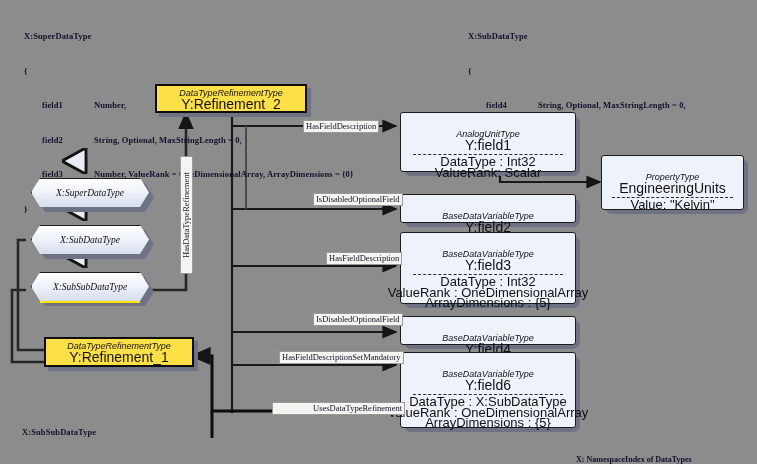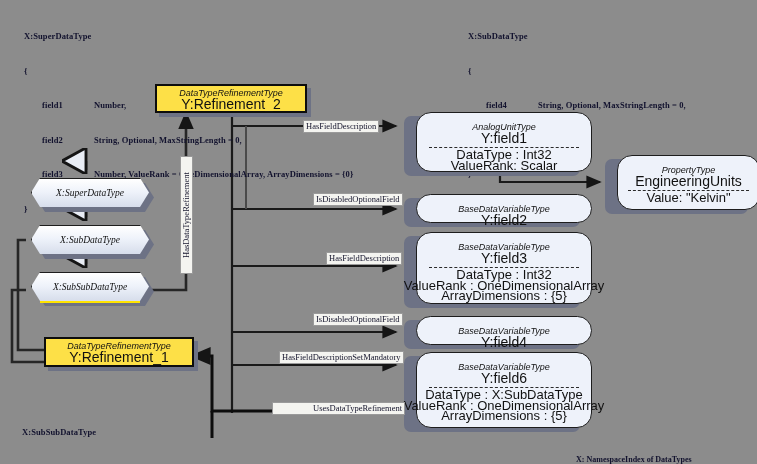--- a/index.html
+++ b/index.html
@@ -55,25 +55,25 @@
     position:absolute;left:9px;top:29px;width:100px;height:2px;background:#ffe400;
   }
 
   
   .obox{position:absolute;}
   .obox .shadow{
     position:absolute;left:4px;top:4px;width:100%;height:100%;
     background:#6d7285;border-radius:7px;
   }
   .obox .body{
-    position:absolute;left:16px;top:0;width:100%;height:100%;
-    background:#eef2fa;border:1.5px solid #1d1d1d;border-radius:15px;
+    position:absolute;left:0;top:0;width:100%;height:100%;
+    background:#eef2fa;border:1.5px solid #1d1d1d;border-radius:3px;
     box-sizing:border-box;
     display:flex;flex-direction:column;align-items:center;justify-content:flex-start;
-    padding-top:9px;
+    padding-top:16px;
   }
   .obox .t1{font-family:"Liberation Sans",sans-serif;font-style:italic;font-size:9px;color:#111;line-height:11px;}
   .obox .t2{font-family:"Liberation Sans",sans-serif;font-size:14px;color:#111;line-height:11px;}
   .obox .sep{
     width:86%;height:0;border-top:1px dashed #2a2a2a;margin:3px 0 2px 0;
   }
   .obox .attr{font-family:"Liberation Sans",sans-serif;font-size:13px;color:#111;line-height:10.5px;white-space:nowrap;}
 
   
   .sbox{position:absolute;}

